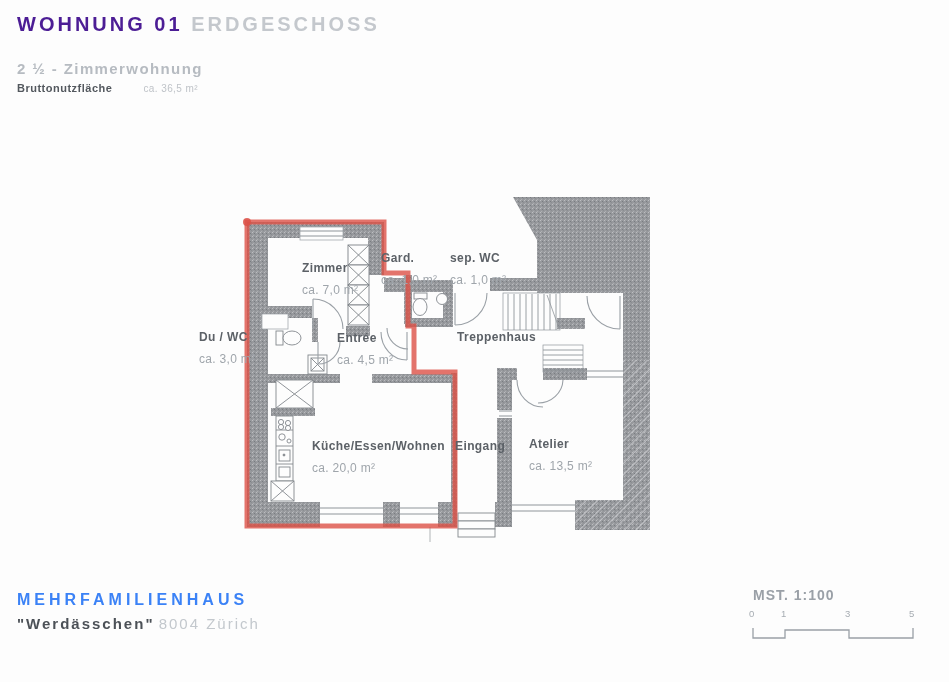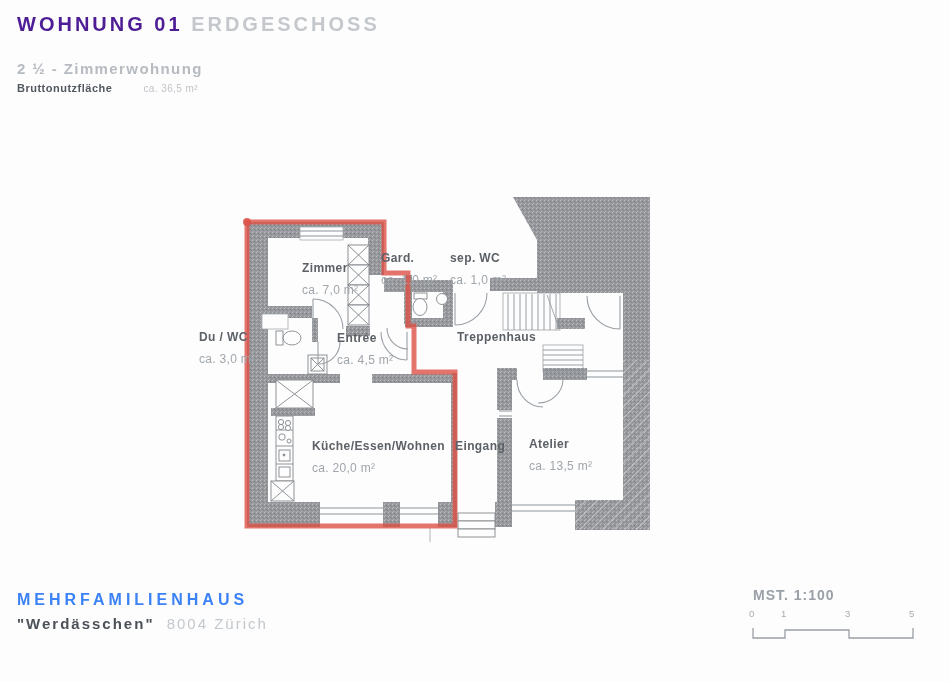--- a/index.html
+++ b/index.html
@@ -22,21 +22,21 @@
   
   .room{position:absolute;line-height:1.1;white-space:nowrap}
   .room .nm{font-weight:bold;font-size:12px;color:#5c6167;letter-spacing:.4px;display:block}
   .room .ar{font-size:12px;color:#9fa5ab;letter-spacing:.3px;display:block;margin-top:9px}
   .room .ar:empty{display:none}
 
   
   .mfh{left:17px;top:591px;font-size:16px;font-weight:bold;letter-spacing:4px;color:#3b82f6}
   .bldg{left:17px;top:615px;font-size:15px;white-space:nowrap}
   .bldg .bn{font-weight:bold;color:#4c5157;letter-spacing:2px}
-  .bldg .loc{color:#c3c8cd;letter-spacing:2px;margin-left:8px}
+  .bldg .loc{color:#c3c8cd;letter-spacing:2px;margin-left:0}
 
   
   .mst{left:753px;top:587px;font-size:14px;font-weight:bold;letter-spacing:1px;color:#9aa0a7}
   .tick{font-size:9.5px;color:#a6acb2;top:608px}
   .tick0{left:749px}.tick1{left:781px}.tick3{left:845px}.tick5{left:909px}
 
   svg{position:absolute;left:0;top:0}
 </style>
 </head>
 <body>

